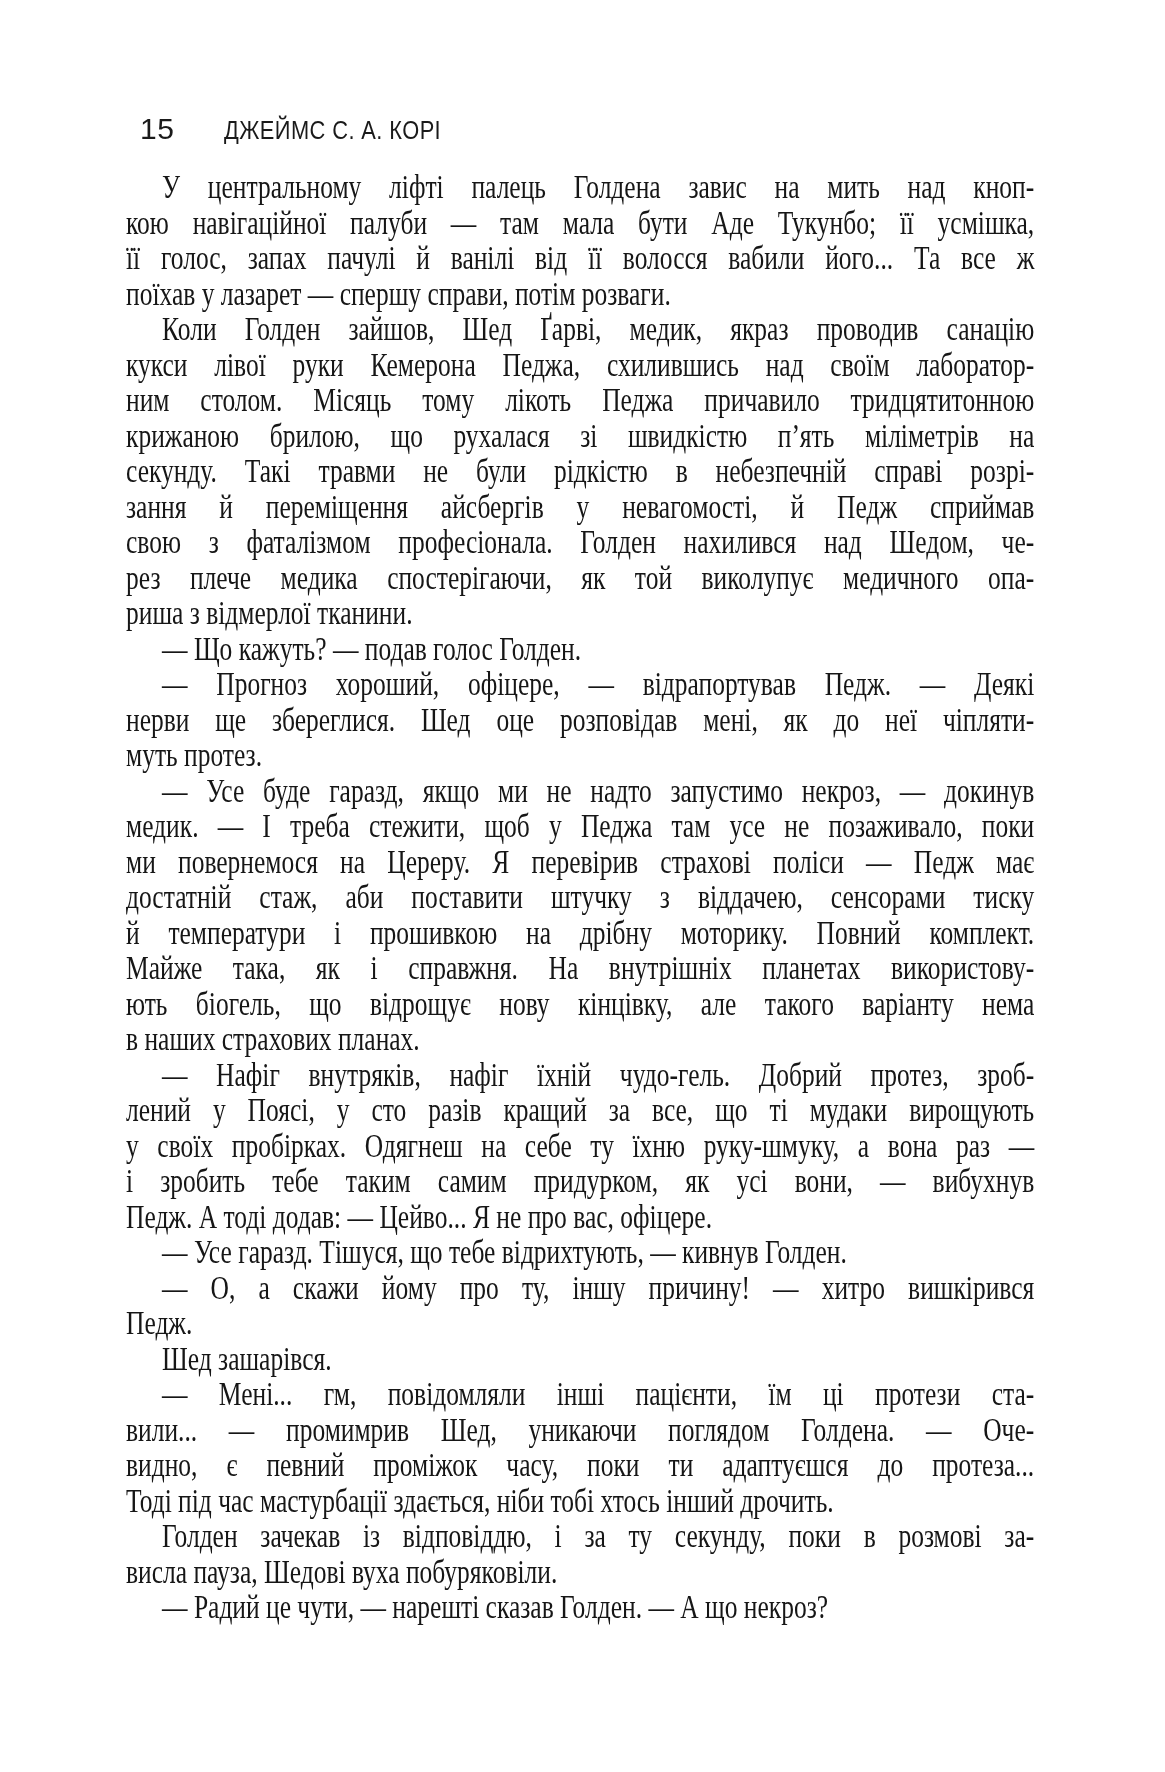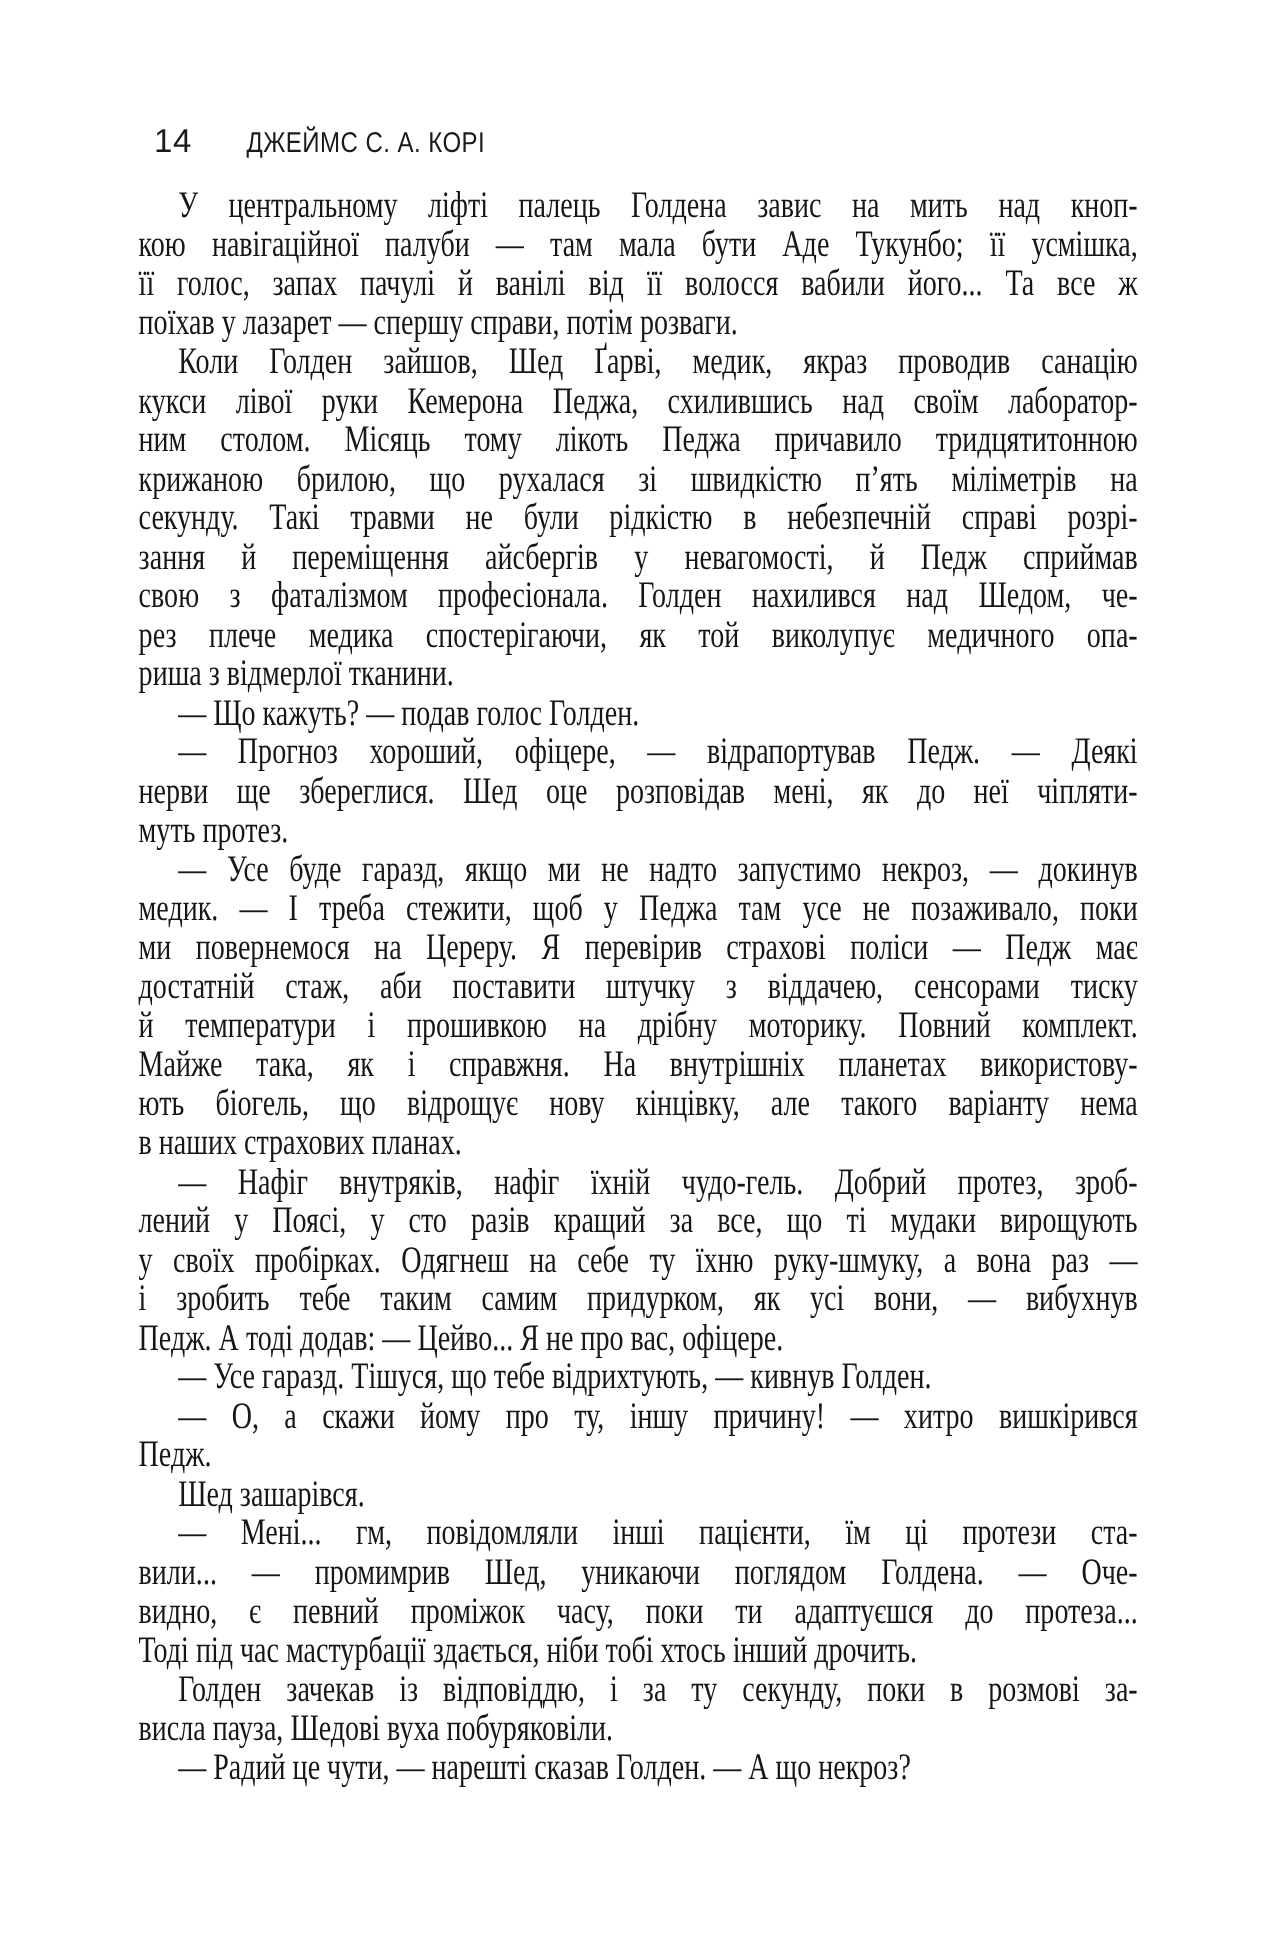--- a/index.html
+++ b/index.html
@@ -49,21 +49,21 @@
     text-align-last: justify;
   }
   .line.para-start { text-indent: 48px; }
   .line.para-end   { text-align-last: left; }
 </style>
 </head>
 <body>
 
 <div class="page">
   <header class="running-header">
-    <span class="page-num">14</span>
+    <span class="page-num">15</span>
     <span class="head-title">ДЖЕЙМС С. А. КОРІ</span>
   </header>
   <main class="text-block">
       <div class="line para-start">У центральному ліфті палець Голдена завис на мить над кноп-</div>
       <div class="line">кою навігаційної палуби — там мала бути Аде Тукунбо; її усмішка,</div>
       <div class="line">її голос, запах пачулі й ванілі від її волосся вабили його... Та все ж</div>
       <div class="line para-end">поїхав у лазарет — спершу справи, потім розваги.</div>
       <div class="line para-start">Коли Голден зайшов, Шед Ґарві, медик, якраз проводив санацію</div>
       <div class="line">кукси лівої руки Кемерона Педжа, схилившись над своїм лаборатор-</div>
       <div class="line">ним столом. Місяць тому лікоть Педжа причавило тридцятитонною</div>

